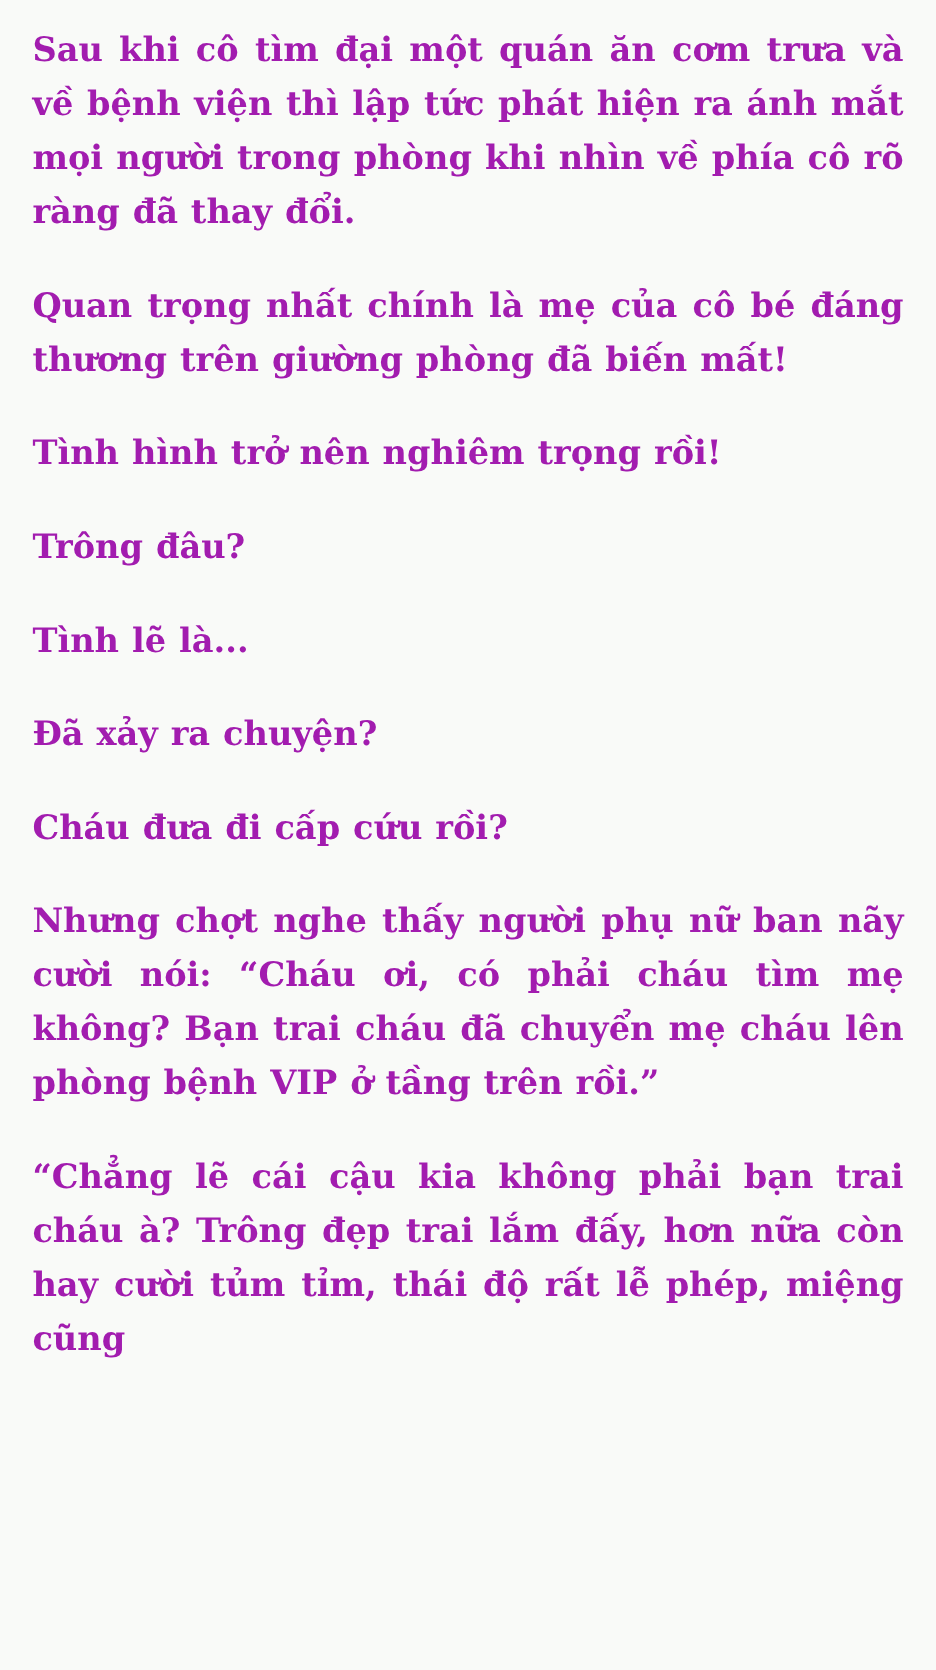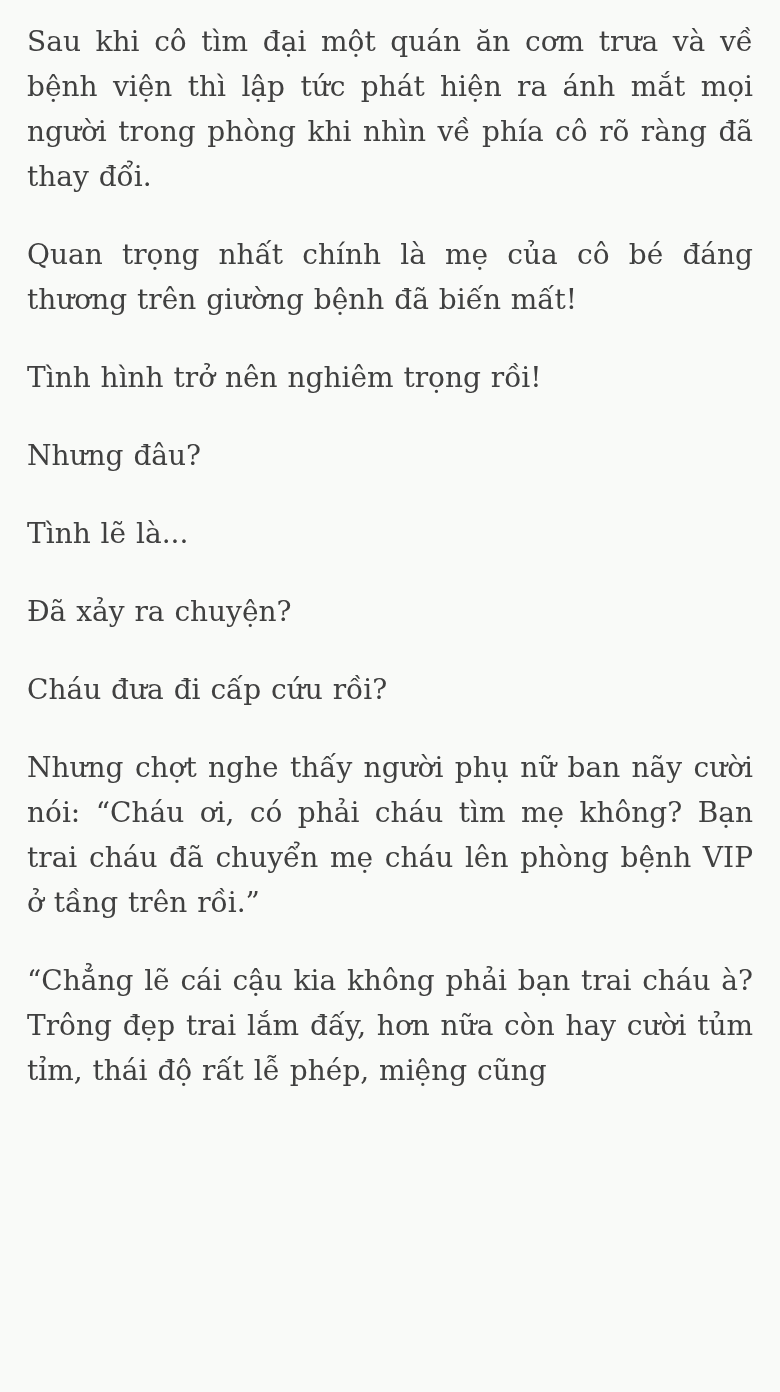--- a/index.html
+++ b/index.html
@@ -17,37 +17,38 @@
     width: 780px;
     height: 1392px;
     padding: 19px 27px 0 27px;
     background: #f9faf8;
   }
   .chapter-text p {
     margin: 0 0 33px 0;
     font-family: "DejaVu Serif", "Liberation Serif", serif;
     font-size: 28px;
     line-height: 45px;
-    color: #404040;
+    color: #a21caf;
     text-align: justify;
     text-justify: inter-word;
     word-spacing: 1px;
+    font-weight: bold;
   }
   .chapter-text p:last-child {
     margin-bottom: 0;
   }
 </style>
 </head>
 <body>
 
 <main class="reader-page">
   <article class="chapter-text">
     <p>Sau khi cô tìm đại một quán ăn cơm trưa và về bệnh viện thì lập tức phát hiện ra ánh mắt mọi người trong phòng khi nhìn về phía cô rõ ràng đã thay đổi.</p>
-    <p>Quan trọng nhất chính là mẹ của cô bé đáng thương trên giường bệnh đã biến mất!</p>
+    <p>Quan trọng nhất chính là mẹ của cô bé đáng thương trên giường phòng đã biến mất!</p>
     <p>Tình hình trở nên nghiêm trọng rồi!</p>
-    <p>Nhưng đâu?</p>
+    <p>Trông đâu?</p>
     <p>Tình lẽ là...</p>
     <p>Đã xảy ra chuyện?</p>
     <p>Cháu đưa đi cấp cứu rồi?</p>
     <p>Nhưng chợt nghe thấy người phụ nữ ban nãy cười nói: “Cháu ơi, có phải cháu tìm mẹ không? Bạn trai cháu đã chuyển mẹ cháu lên phòng bệnh VIP ở tầng trên rồi.”</p>
     <p>“Chẳng lẽ cái cậu kia không phải bạn trai cháu à? Trông đẹp trai lắm đấy, hơn nữa còn hay cười tủm tỉm, thái độ rất lễ phép, miệng cũng</p>
   </article>
 </main>
 
 </body></html>

